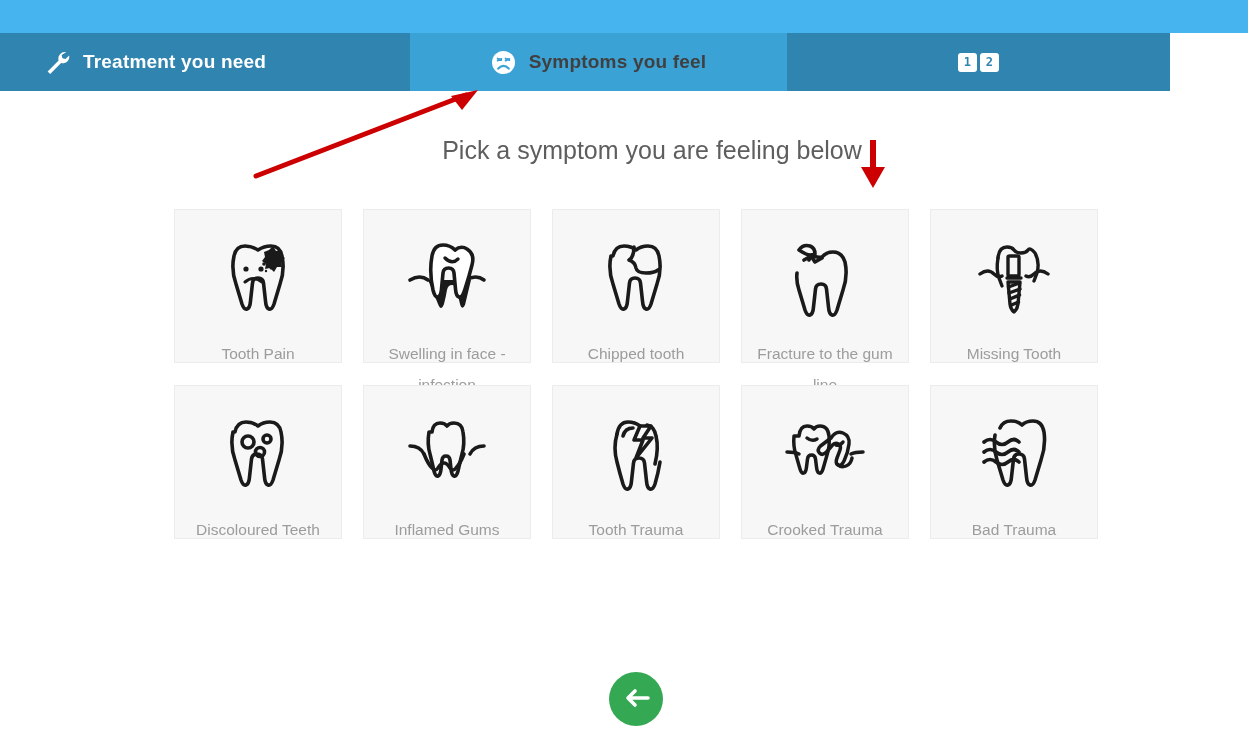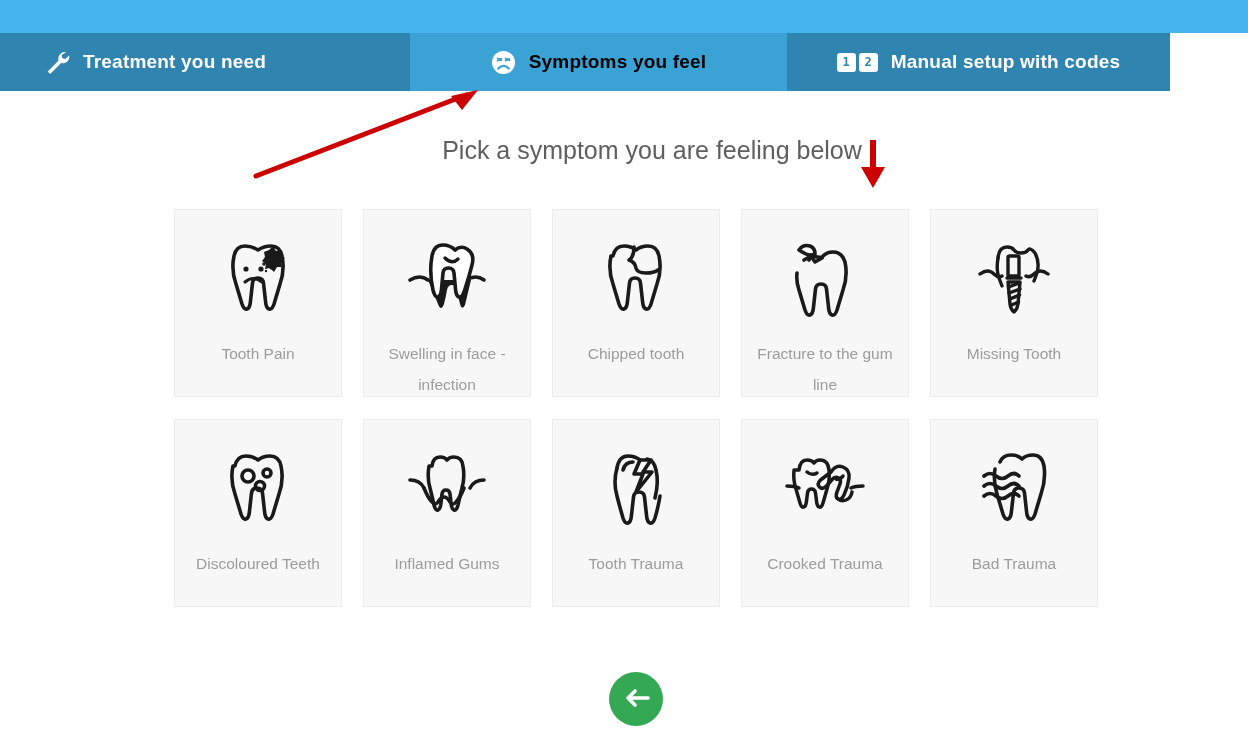--- a/index.html
+++ b/index.html
@@ -20,21 +20,21 @@
     height: 58px;
     background: #3084b0;
     color: #ffffff;
     font-size: 19px;
     font-weight: bold;
     letter-spacing: .2px;
     cursor: pointer;
     user-select: none;
   }
   .tab.t1 { width: 410px; justify-content: flex-start; padding-left: 44px; }
-  .tab.t2 { width: 377px; background: #3ba2d6; color: #000000; }
+  .tab.t2 { width: 377px; background: #3ba2d6; color: #404040; }
   .tab.t3 { width: 383px; }
   .tab-icon { display: flex; align-items: center; justify-content: center; flex: 0 0 auto; }
 
   .num-pair { display: flex; gap: 3px; }
   .num-box {
     width: 19px; height: 19px;
     background: #ffffff;
     border-radius: 3px;
     color: #3084b0;
     font-size: 12px;
@@ -63,21 +63,21 @@
   .grid {
     position: absolute;
     top: 209px; left: 174px;
     width: 926px;
     display: grid;
     grid-template-columns: repeat(5, 168px);
     column-gap: 21px;
     row-gap: 22px;
   }
   .card {
-    width: 168px; height: 188px;
+    width: 168px; height: 154px;
     background: #f7f7f7;
     border: 1px solid #ececec;
     display: flex;
     flex-direction: column;
     align-items: center;
     cursor: pointer;
   }
   .card .sym-icon {
     margin-top: 26px;
     height: 82px;
@@ -132,21 +132,20 @@
         </svg>
       </span>
       <span>Symptoms you feel</span>
     </div>
 
     <div class="tab t3">
       <span class="tab-icon num-pair">
         <span class="num-box">1</span>
         <span class="num-box">2</span>
       </span>
-      <span>Manual setup with codes</span>
     </div>
 
   </div>
 
   <div class="heading">Pick a symptom you are feeling below</div>
 
   <svg class="anno" id="anno-diagonal" width="240" height="100" viewBox="0 0 240 100">
     <path d="M8 94 L218 13" stroke="#cc0000" stroke-width="5" stroke-linecap="round" fill="none"></path>
     <path d="M230 8 L203 14 L214 28 Z" fill="#cc0000"></path>
   </svg>

